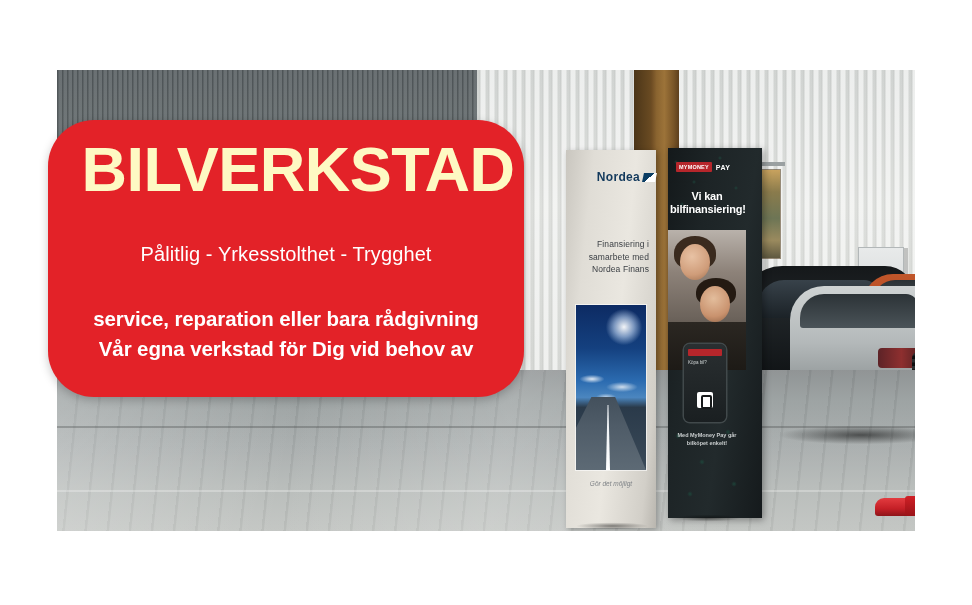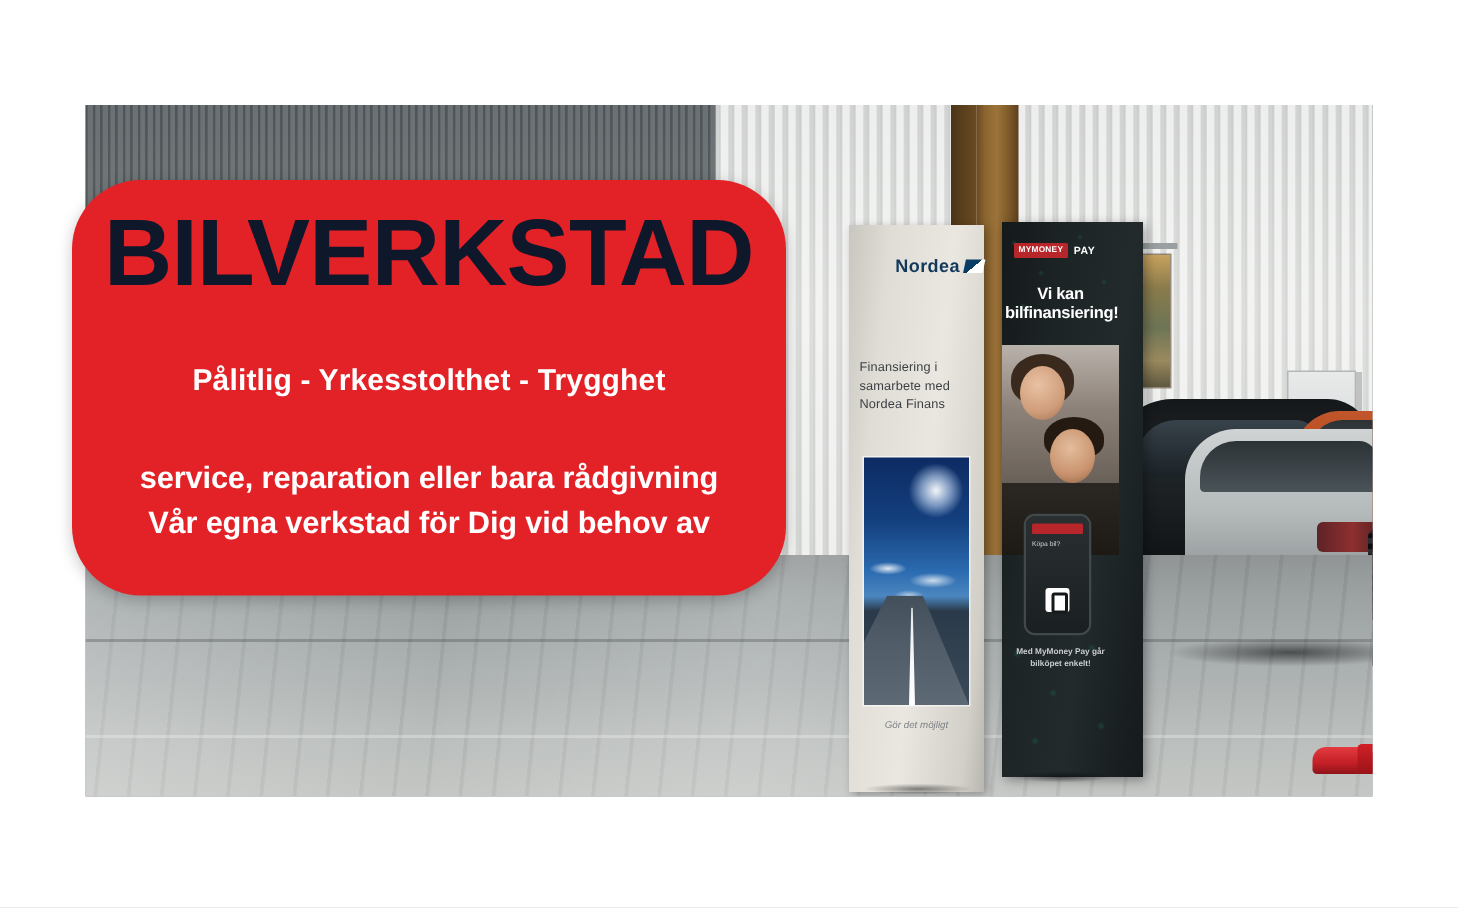--- a/index.html
+++ b/index.html
@@ -80,21 +80,21 @@
 
   
   .rollup-nordea{position:absolute;left:509px;top:80px;width:90px;height:378px;
         background:linear-gradient(96deg,#c9c6bf 0%,#e0ddd6 22%,#eae7e0 55%,#d2cfc8 88%,#b9b6af 100%);
         box-shadow:2px 2px 6px rgba(0,0,0,.28);}
   .rn-logo{position:absolute;left:0;top:20px;width:90px;text-align:right;
         font-size:12px;font-weight:700;color:#12395c;letter-spacing:.3px;}
   .rn-logo .mark{display:inline-block;margin-left:3px;width:13px;height:9px;vertical-align:middle;
         background:linear-gradient(135deg,#0a3d63 50%, #ffffff 50%);transform:skewX(-12deg);}
   .rn-text{position:absolute;left:7px;top:88px;width:76px;
-        font-size:8.5px;line-height:12.5px;color:#3c4045;font-weight:400;letter-spacing:.1px;}
+        font-size:8.5px;line-height:12.5px;color:#3c4045;font-weight:400;letter-spacing:.1px;text-align:right;}
   .rn-pic{position:absolute;left:10px;top:155px;width:70px;height:165px;
         background:
           radial-gradient(circle 26px at 48px 22px, rgba(255,255,255,.95) 0%, rgba(210,230,255,.55) 38%, rgba(120,170,225,0) 70%),
           linear-gradient(180deg,#0d2b63 0%,#14407f 26%,#2b6bb0 46%,#4b86bf 56%,#2a3a4a 62%,#3b4a58 100%);
         box-shadow:0 0 0 1px rgba(255,255,255,.6);}
   .rn-road{position:absolute;left:0;top:92px;width:70px;height:73px;
         background:
           linear-gradient(180deg,#43505c 0%,#4f5c68 40%,#5d6a75 100%);
         clip-path:polygon(22% 0%, 56% 0%, 100% 100%, -30% 100%);}
   .rn-road-line{position:absolute;left:30px;top:100px;width:4px;height:65px;
@@ -193,24 +193,24 @@
   
   .rollup-foot-a{position:absolute;left:505px;top:452px;width:100px;height:9px;
         background:radial-gradient(ellipse 50px 5px at 50px 4px,rgba(0,0,0,.45),rgba(0,0,0,0) 72%);}
   .rollup-foot-b{position:absolute;left:606px;top:444px;width:90px;height:9px;
         background:radial-gradient(ellipse 45px 5px at 45px 4px,rgba(0,0,0,.45),rgba(0,0,0,0) 72%);}
 
   
   .banner{position:absolute;left:48px;top:120px;width:476px;height:277px;
         background:#e32228;border-radius:46px;
         box-shadow:0 3px 10px rgba(0,0,0,.22);}
-  .banner-title{position:absolute;left:0;top:14px;width:476px;text-align:center;
-        color:#0f172a;font-size:63px;line-height:70px;font-weight:700;letter-spacing:-.5px;}
+  .banner-title{position:absolute;left:12px;top:14px;width:476px;text-align:center;
+        color:#fef9c3;font-size:63px;line-height:70px;font-weight:700;letter-spacing:-.5px;}
   .banner-tagline{position:absolute;left:0;top:121px;width:476px;text-align:center;
-        color:#ffffff;font-size:20px;line-height:26px;font-weight:700;letter-spacing:.1px;}
+        color:#ffffff;font-size:20px;line-height:26px;font-weight:400;letter-spacing:.1px;}
   .banner-body{position:absolute;left:24px;top:184px;width:428px;text-align:center;
         color:#ffffff;font-size:20.5px;line-height:30px;font-weight:700;letter-spacing:-.1px;}
 </style>
 </head>
 <body>
 
 <div class="canvas">
 
   <div class="photo">
 

